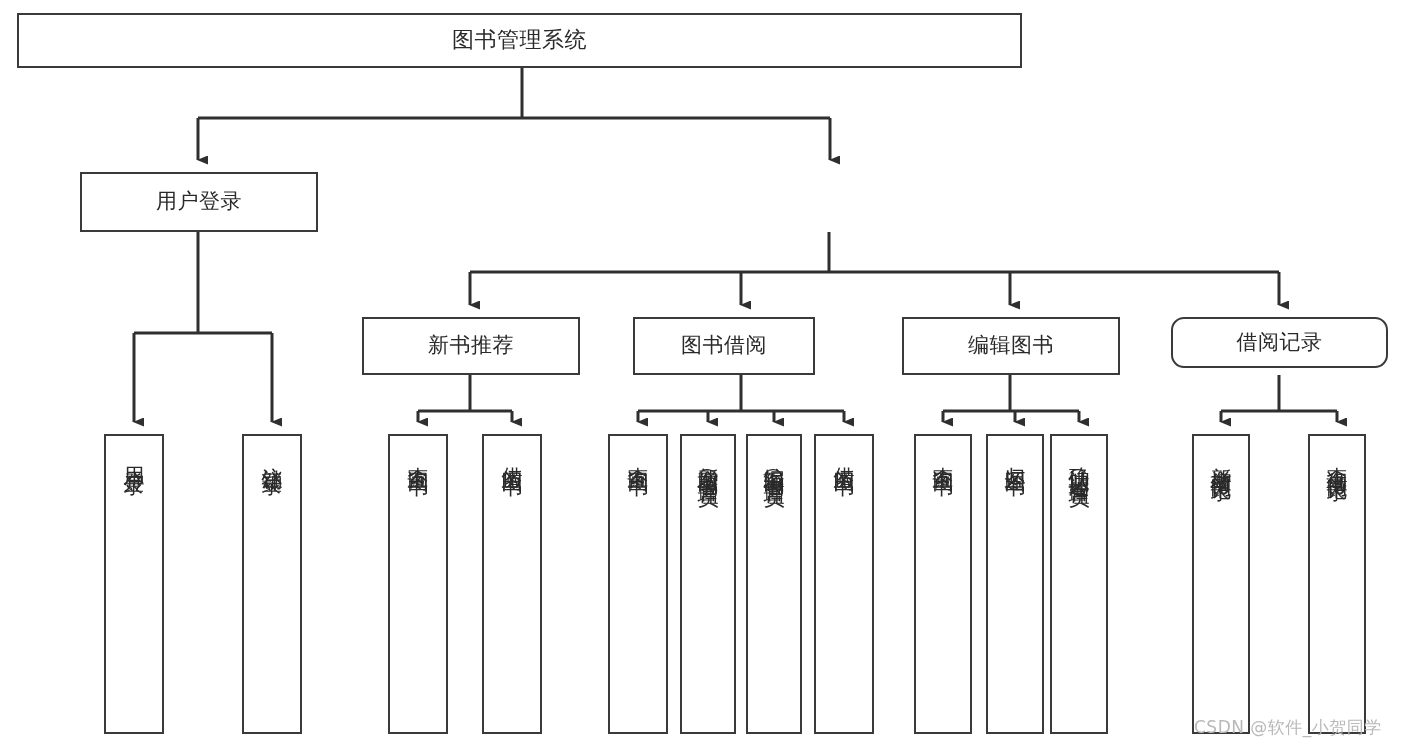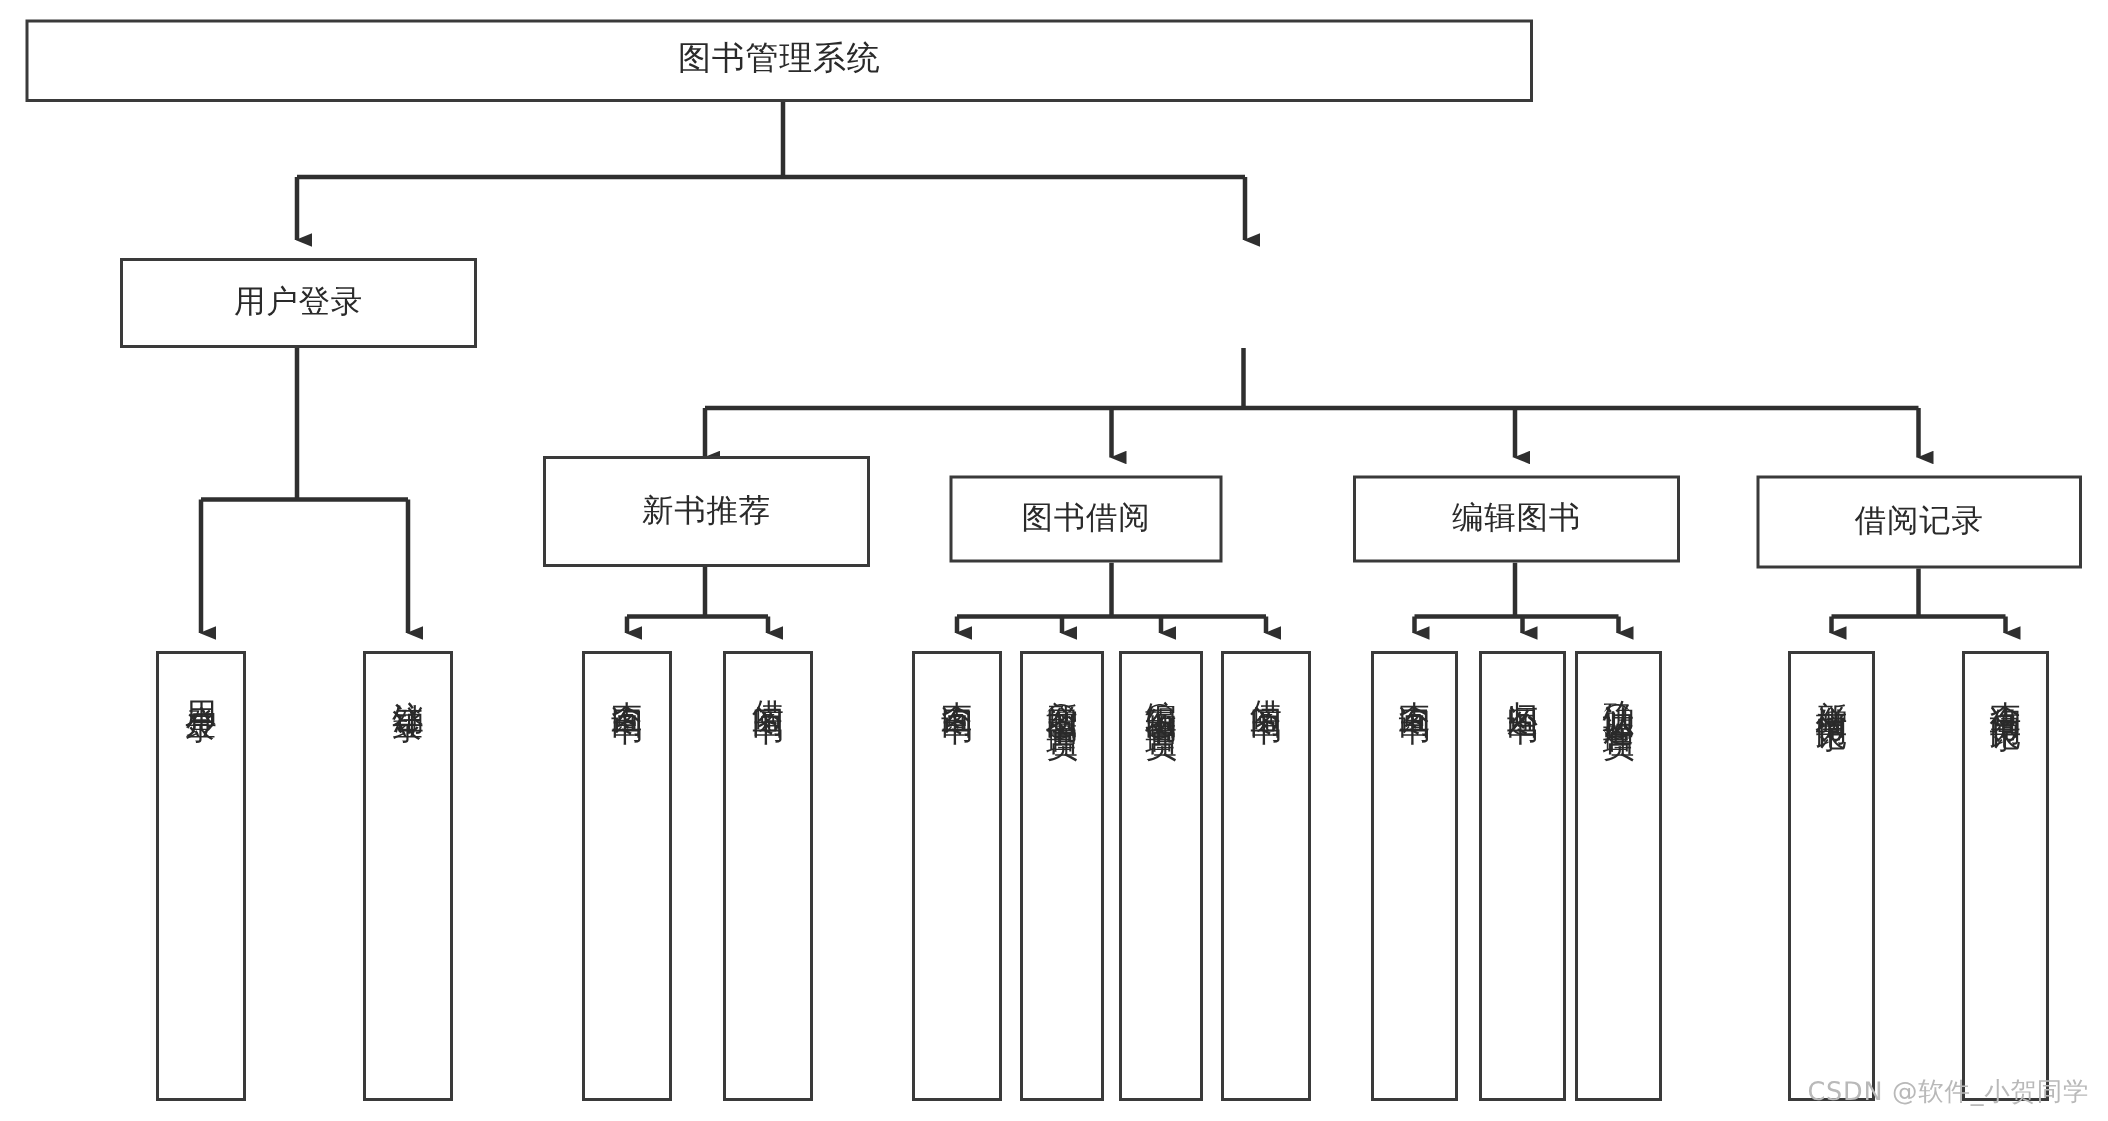--- a/index.html
+++ b/index.html
@@ -119,24 +119,24 @@
       <path d="M1221,411 L1337,411"></path>
       <path d="M1221,411 L1221,422" marker-end="url(#arrow)"></path>
       <path d="M1337,411 L1337,422" marker-end="url(#arrow)"></path>
     </g>
   </svg>
 
   <div class="node root horiz" style="left: 17px; top: 13px; width: 1005px; height: 55px;">图书管理系统</div>
 
   <div class="node horiz" style="left: 80px; top: 172px; width: 238px; height: 60px;">用户登录</div>
 
-  <div class="node horiz" style="left: 362px; top: 304px; width: 218px; height: 74px;">新书推荐</div>
+  <div class="node horiz" style="left: 362px; top: 317px; width: 218px; height: 58px;">新书推荐</div>
   <div class="node horiz" style="left: 633px; top: 317px; width: 182px; height: 58px;">图书借阅</div>
   <div class="node horiz" style="left: 902px; top: 317px; width: 218px; height: 58px;">编辑图书</div>
-  <div class="node horiz" style="left: 1171px; top: 317px; width: 217px; height: 62px;">借阅记录</div>
+  <div class="node horiz" style="left: 1171px; top: 317px; width: 217px; height: 51px; border-radius: 13px;">借阅记录</div>
 
   <div class="node vert" style="left: 104px; top: 434px; width: 60px; height: 300px;">
     <span class="vlabel">用户登录</span>
   </div>
   <div class="node vert" style="left: 242px; top: 434px; width: 60px; height: 300px;">
     <span class="vlabel">注销登录</span>
   </div>
   <div class="node vert" style="left: 388px; top: 434px; width: 60px; height: 300px;">
     <span class="vlabel">查询图书</span>
   </div>
@@ -164,15 +164,15 @@
   <div class="node vert" style="left: 1050px; top: 434px; width: 58px; height: 300px;">
     <span class="vlabel">确认归还（管理员）</span>
   </div>
   <div class="node vert" style="left: 1192px; top: 434px; width: 58px; height: 300px;">
     <span class="vlabel">新增借阅记录</span>
   </div>
   <div class="node vert" style="left: 1308px; top: 434px; width: 58px; height: 300px;">
     <span class="vlabel">查询借阅记录</span>
   </div>
 
-  <div class="watermark" style="left: 1194px; top: 716px; padding-left: 11px;">CSDN @软件_小贺同学</div>
+  <div class="watermark" style="left: 1194px; top: 716px;">CSDN @软件_小贺同学</div>
 
 </div>
 
 </body></html>

